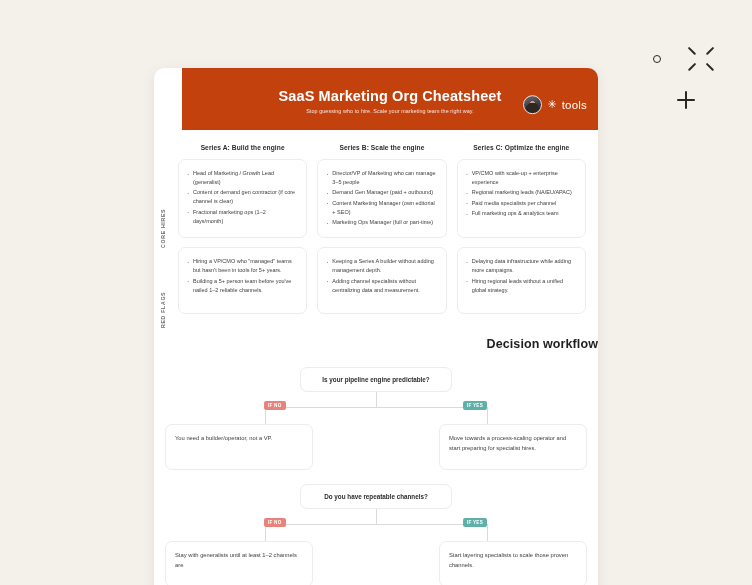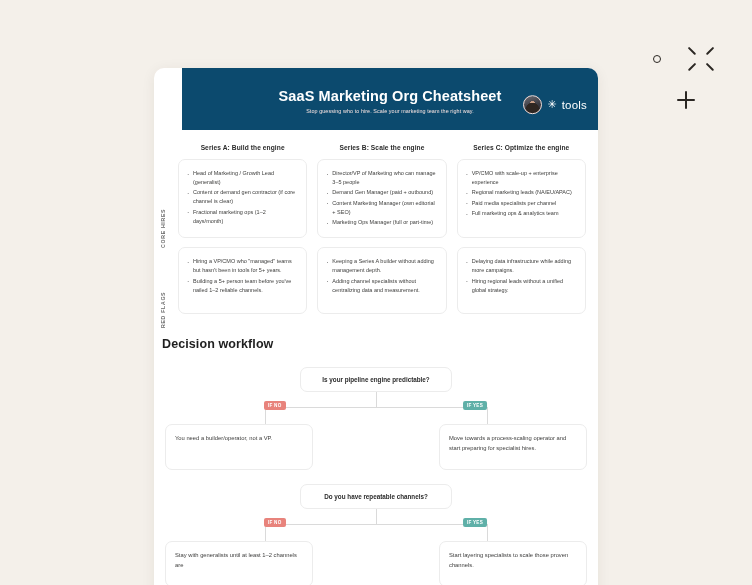--- a/index.html
+++ b/index.html
@@ -163,21 +163,21 @@
     transform: rotate(-90deg);
     transform-origin: left top;
     white-space: nowrap;
   }
   .row-label.core  { top: 118px; }
   .row-label.red   { top: 198px; }
 
   
   .workflow { padding: 14px 0 0 0; }
   .workflow-title {
-    text-align: left;
+    text-align: right;
     font-size: 12.5px;
     font-weight: bold;
     color: #1f1f1f;
     margin-bottom: 16px;
     letter-spacing: 0.1px;
     padding-left: 8px;
   }
 
   .tree { position: relative; margin-bottom: 14px; }
 
@@ -259,21 +259,21 @@
     <span></span>
     <span></span>
 </div>
 <div class="deco deco-plus">
   <span></span>
     <span></span>
 </div>
 
 <div class="sheet">
 
-  <div class="header" style="background: #0c4a6e; margin-left: 28px;">
+  <div class="header" style="background: #c2410c; margin-left: 28px;">
     <div class="header-title">SaaS Marketing Org Cheatsheet</div>
     <div class="header-sub">Stop guessing who to hire. Scale your marketing team the right way.</div>
     <div class="brand">
       <div class="avatar"></div>
       <span class="brand-star">✳</span>
       <span class="brand-name">tools</span>
     </div>
   </div>
 
   <div class="matrix">

